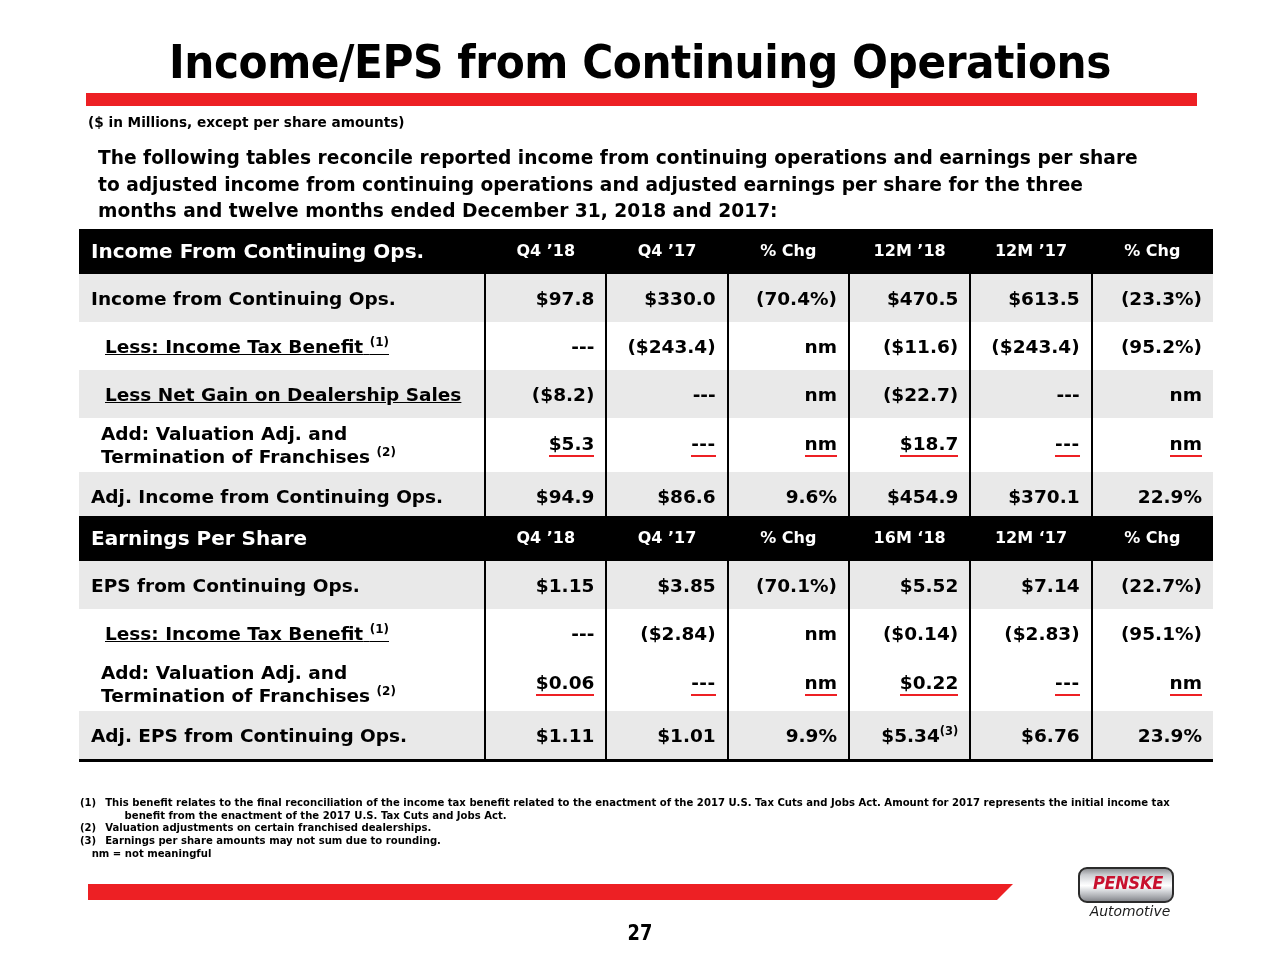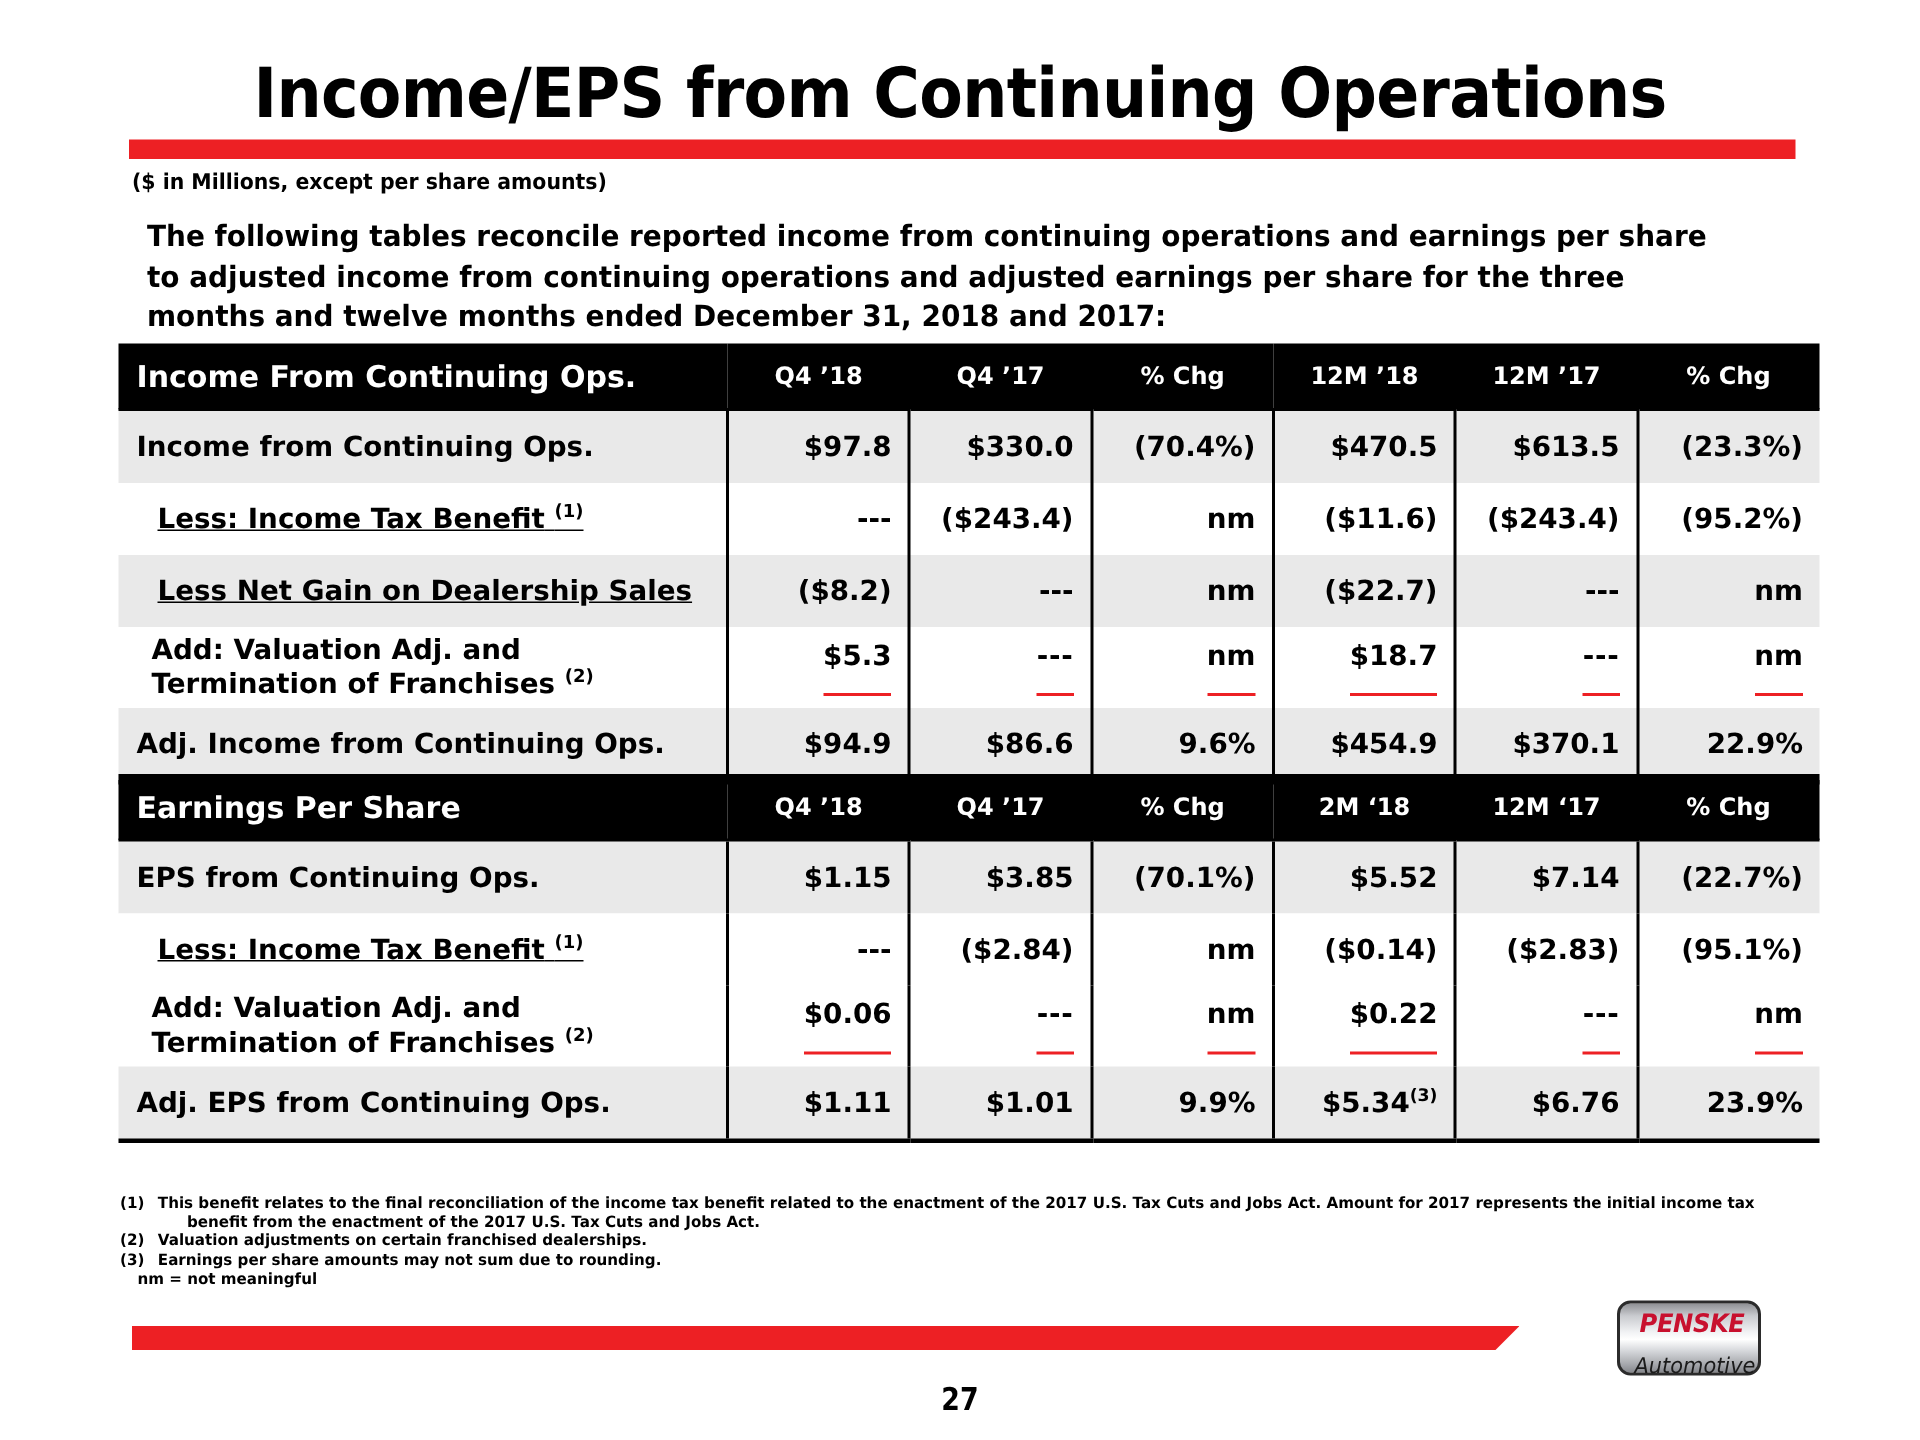--- a/index.html
+++ b/index.html
@@ -130,21 +130,21 @@
   .fin-table tbody tr.r-tall td { height: 48px; }
   .fin-table tbody tr.r-two  td { height: 54px; }
 
   .fin-table tbody tr.first-row td { border-top: 2px solid #000000; }
   .fin-table tbody tr.last-row td  { border-bottom: 3px solid #000000; }
 
   
   .uval {
     display: inline-block;
     border-bottom: 2.5px solid #ED2024;
-    padding-bottom: 14px;
+    padding-bottom: 1px;
     text-decoration: none;
   }
   .uval.dash { letter-spacing: 0.5px; }
 
   sup.fn {
     font-size: 12px;
     vertical-align: super;
     line-height: 0;
     font-weight: bold;
   }
@@ -211,21 +211,21 @@
     left: 1078px;
     top: 867px;
     width: 120px;
     height: 66px;
   }
   .logo-badge {
     position: absolute;
     left: 0;
     top: 0;
     width: 96px;
-    height: 50px;
+    height: 36px;
     border-radius: 9px;
     border: 2.5px solid #2b2b2b;
     background: linear-gradient(to bottom,
         #8f9094 0%, #c9cbcf 18%, #f2f3f5 42%,
         #ffffff 52%, #dcdee1 66%, #a6a8ad 88%, #85878c 100%);
     box-sizing: border-box;
     overflow: hidden;
   }
   .logo-word {
     position: absolute;
@@ -347,21 +347,21 @@
       <col class="c-num">
       <col class="c-num">
       <col class="c-num">
   </colgroup>
   <thead>
     <tr>
       <th class="h-label">Earnings Per Share</th>
       <th class="h-num">Q4 ’18</th>
       <th class="h-num">Q4 ’17</th>
       <th class="h-num">% Chg</th>
-      <th class="h-num">2M ‘18</th>
+      <th class="h-num">16M ‘18</th>
       <th class="h-num">12M ‘17</th>
       <th class="h-num">% Chg</th>
     </tr>
   </thead>
   <tbody>
     <tr class="shade r-tall first-row">
       <td class="lbl">EPS from Continuing Ops.</td>
       <td>$1.15</td>
       <td>$3.85</td>
       <td>(70.1%)</td>

